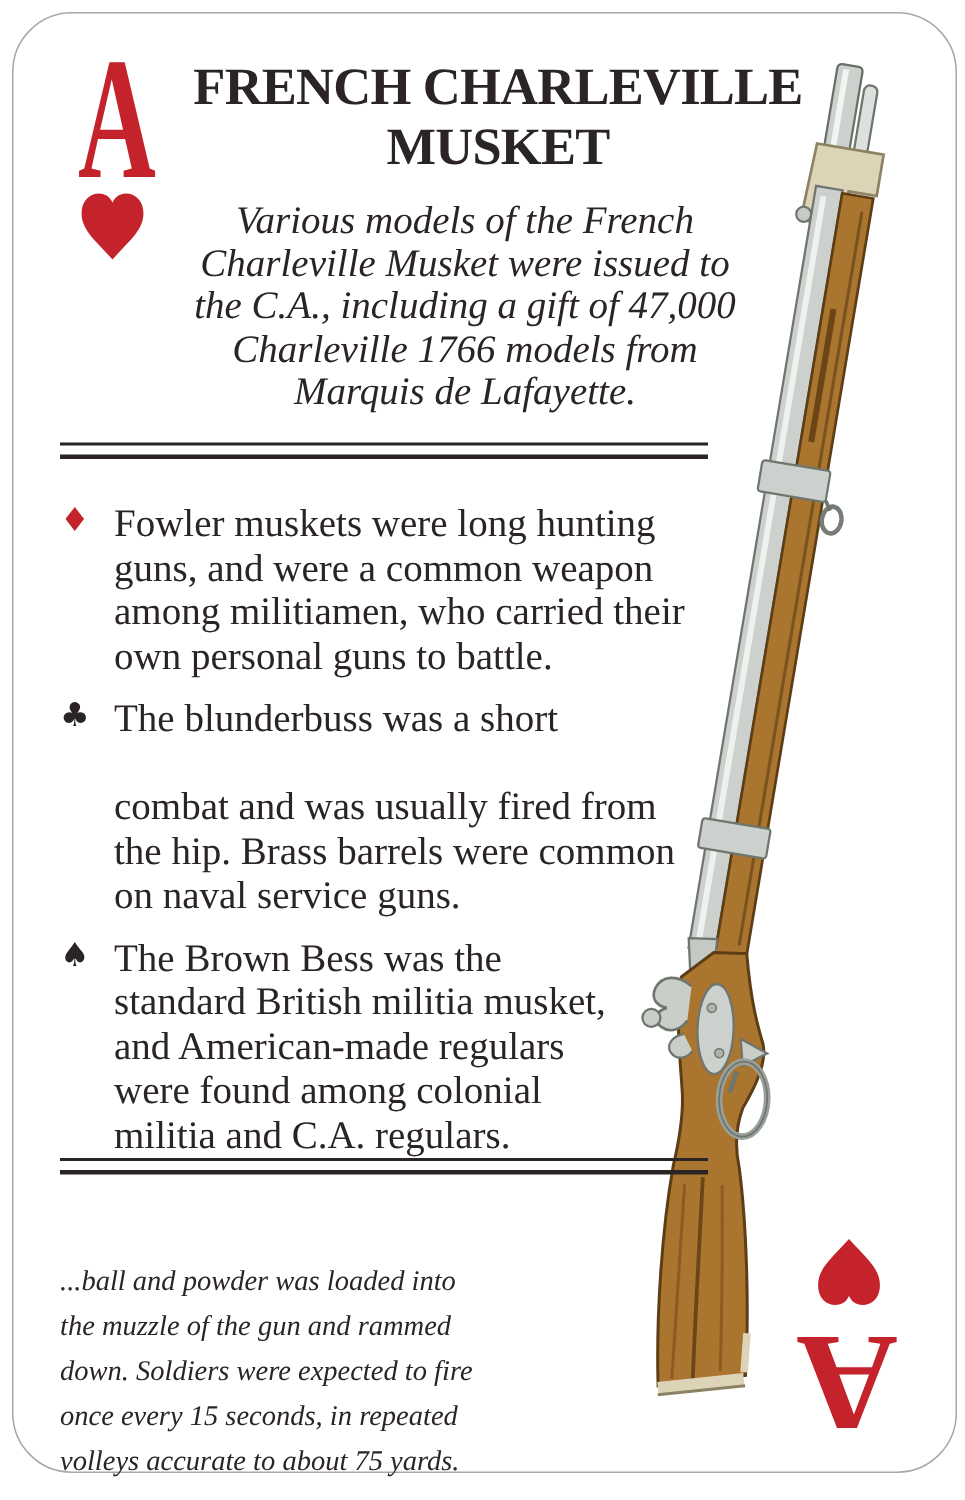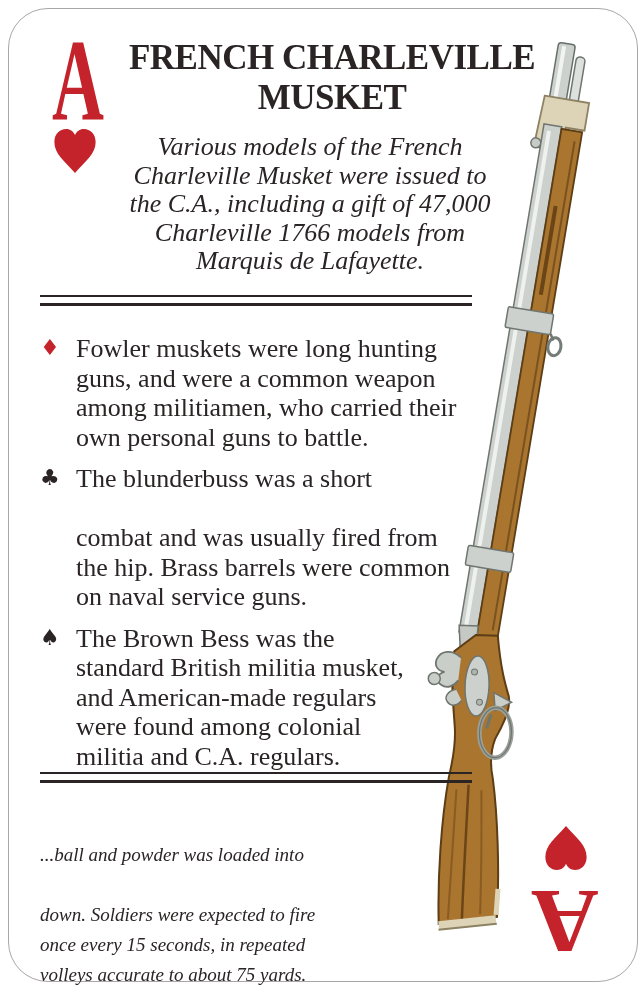--- a/index.html
+++ b/index.html
@@ -155,21 +155,21 @@
         <div class="btext"><span>The </span><b>blunderbuss</b><span> was a short</span><br><br><span>combat and was usually fired from</span><br><span>the hip. Brass barrels were common</span><br><span>on naval service guns.</span></div>
       </div>
       <div class="bullet">
         <span class="suit black">♠</span>
         <div class="btext"><span>The </span><b>Brown Bess</b><span> was the</span><br><span>standard British militia musket,</span><br><span>and American-made regulars</span><br><span>were found among colonial</span><br><span>militia and C.A. regulars.</span></div>
       </div>
     </div>
 
   <div class="rule rule-2"></div>
 
-  <div class="footer"><span>...ball and powder was loaded into</span><br><br><span>down. Soldiers were expected to fire</span><br><span>once every 15 seconds, in repeated</span><br><span>volleys accurate to about 75 yards.</span></div>
+  <div class="footer"><span>...ball and powder was loaded into</span><br><span>the muzzle of the gun and rammed</span><br><span>down. Soldiers were expected to fire</span><br><span>once every 15 seconds, in repeated</span><br><span>volleys accurate to about 75 yards.</span></div>
 
   <div class="corner corner-br-heart">
     <svg class="heart-svg" viewBox="0 0 32 34">
       <path d="M16 33 C8 24 1 19 1 10.5 C1 4.5 5 1 9.5 1 C12.5 1 15 2.8 16 5.5 C17 2.8 19.5 1 22.5 1 C27 1 31 4.5 31 10.5 C31 19 24 24 16 33 Z"></path>
     </svg>
   </div>
   <div class="corner rank corner-br-rank">
     <span>A</span>
   </div>
 </div>

